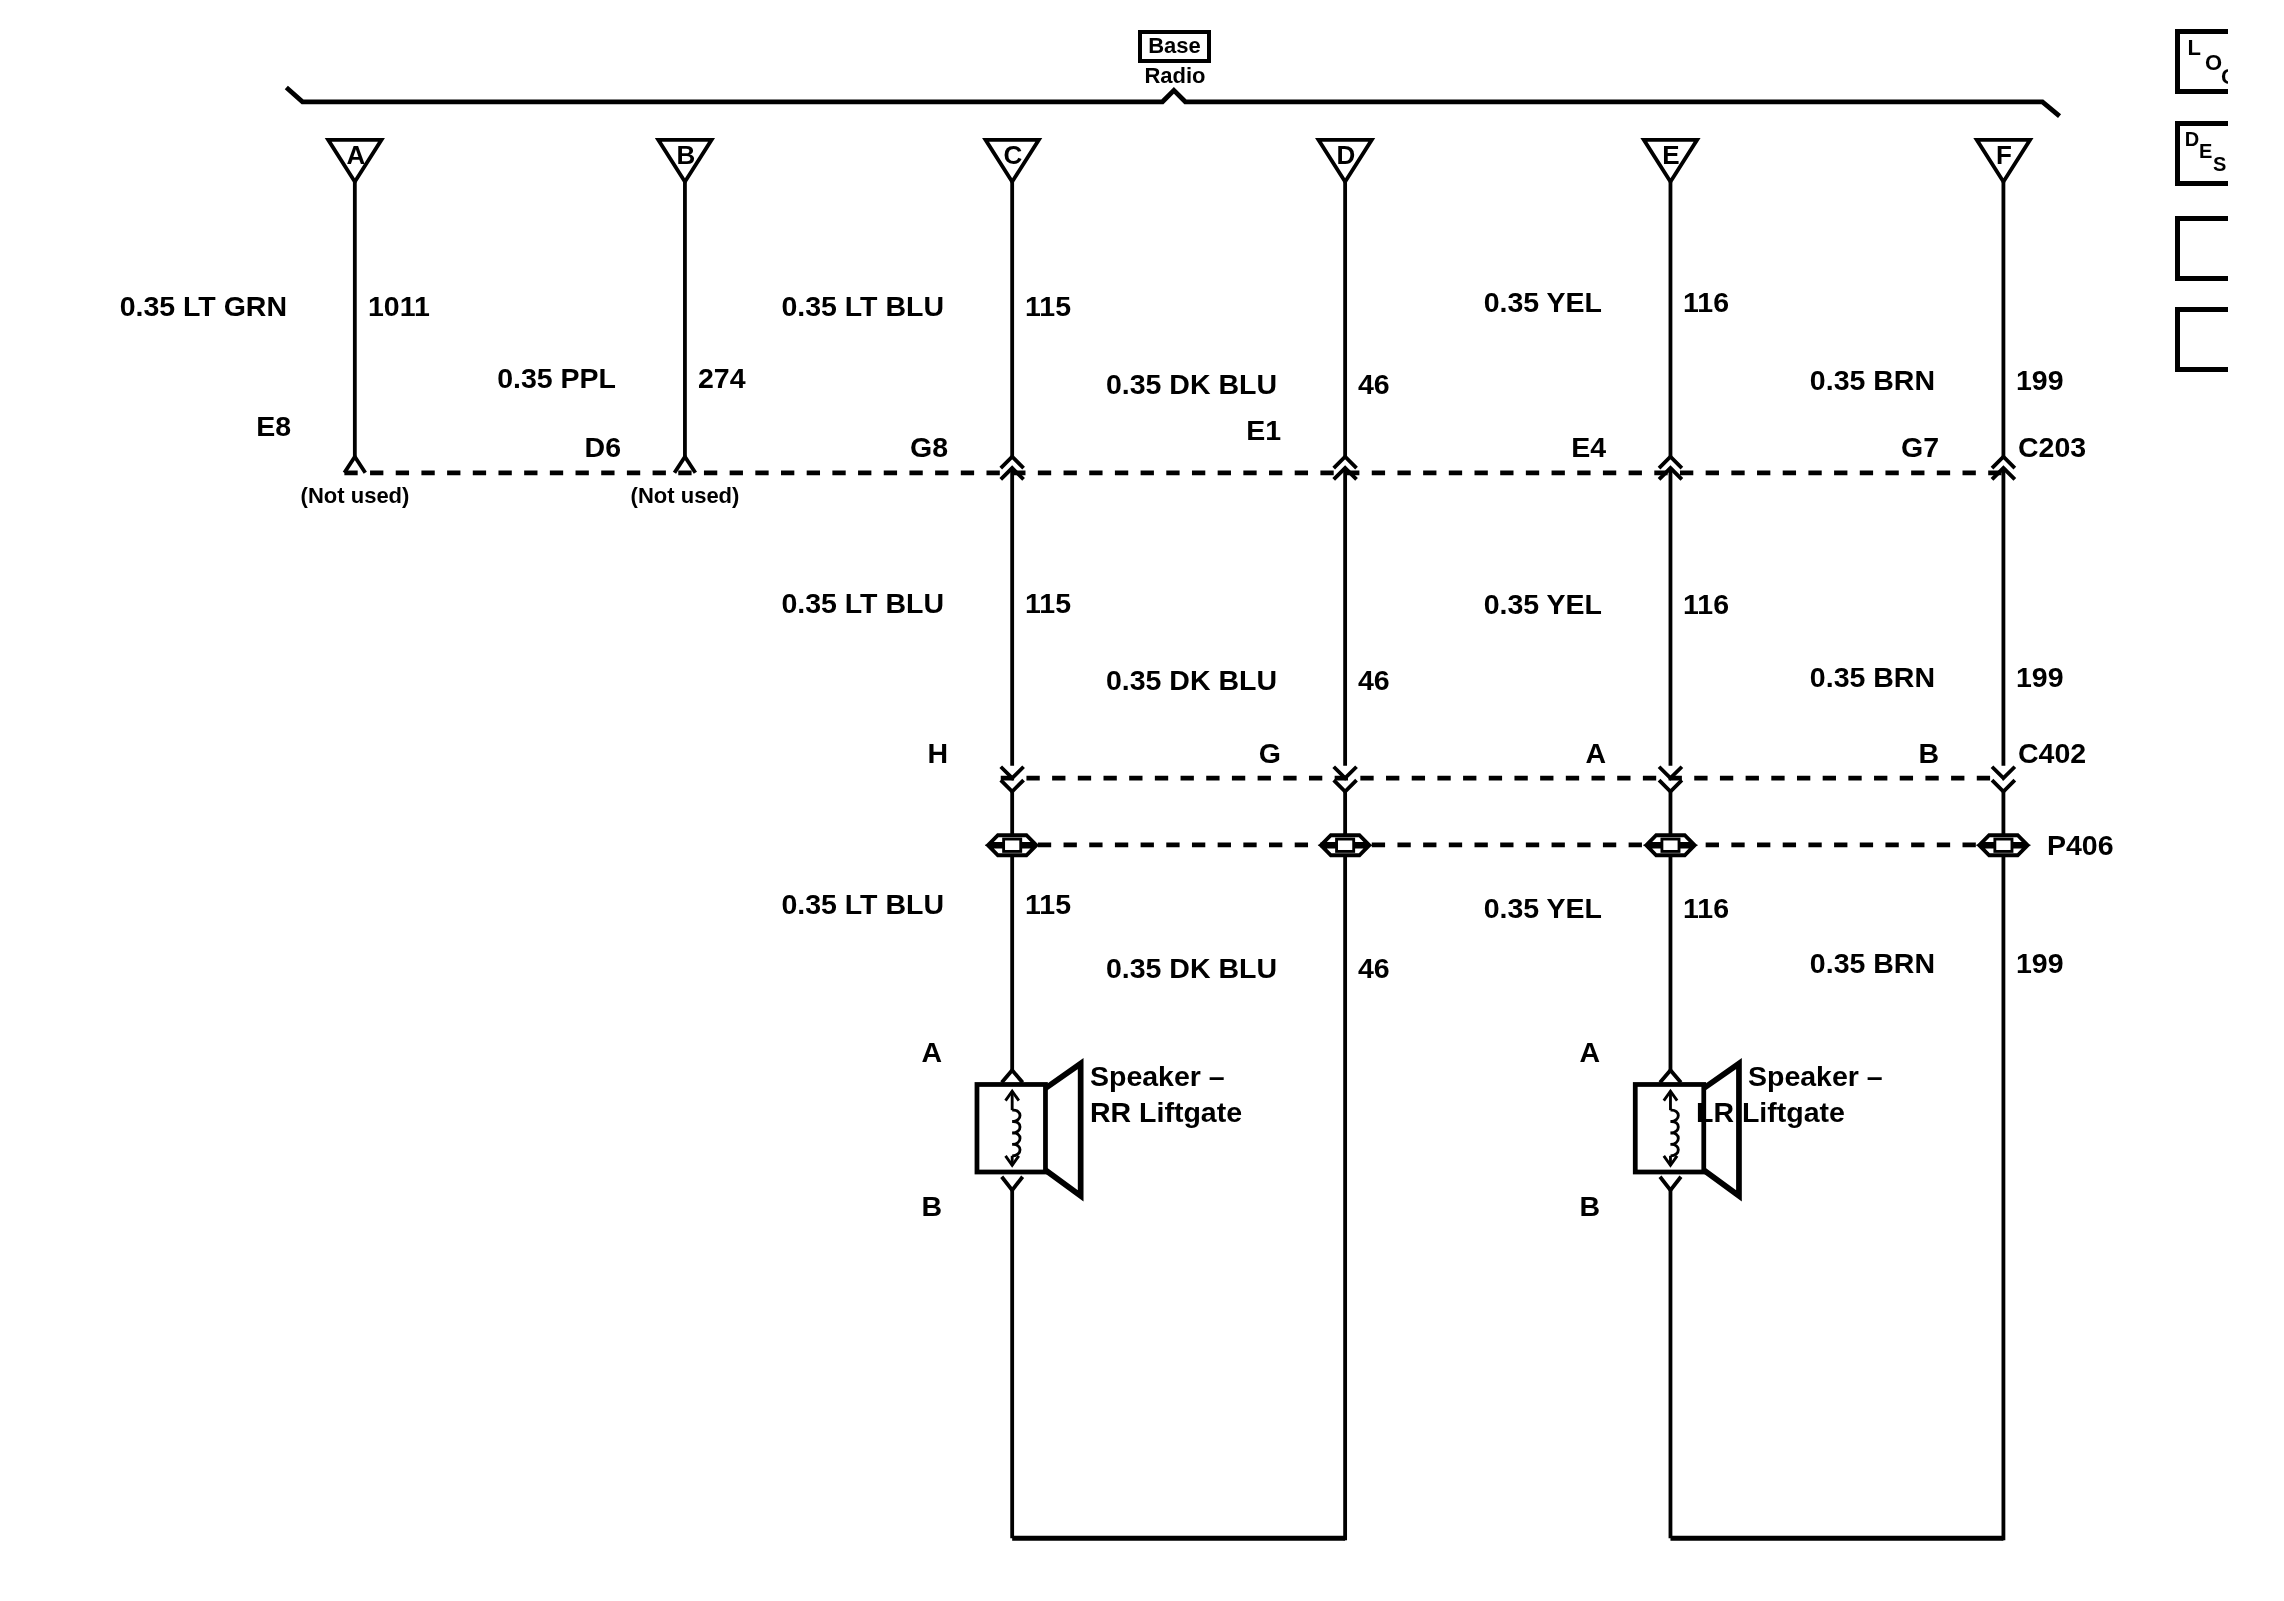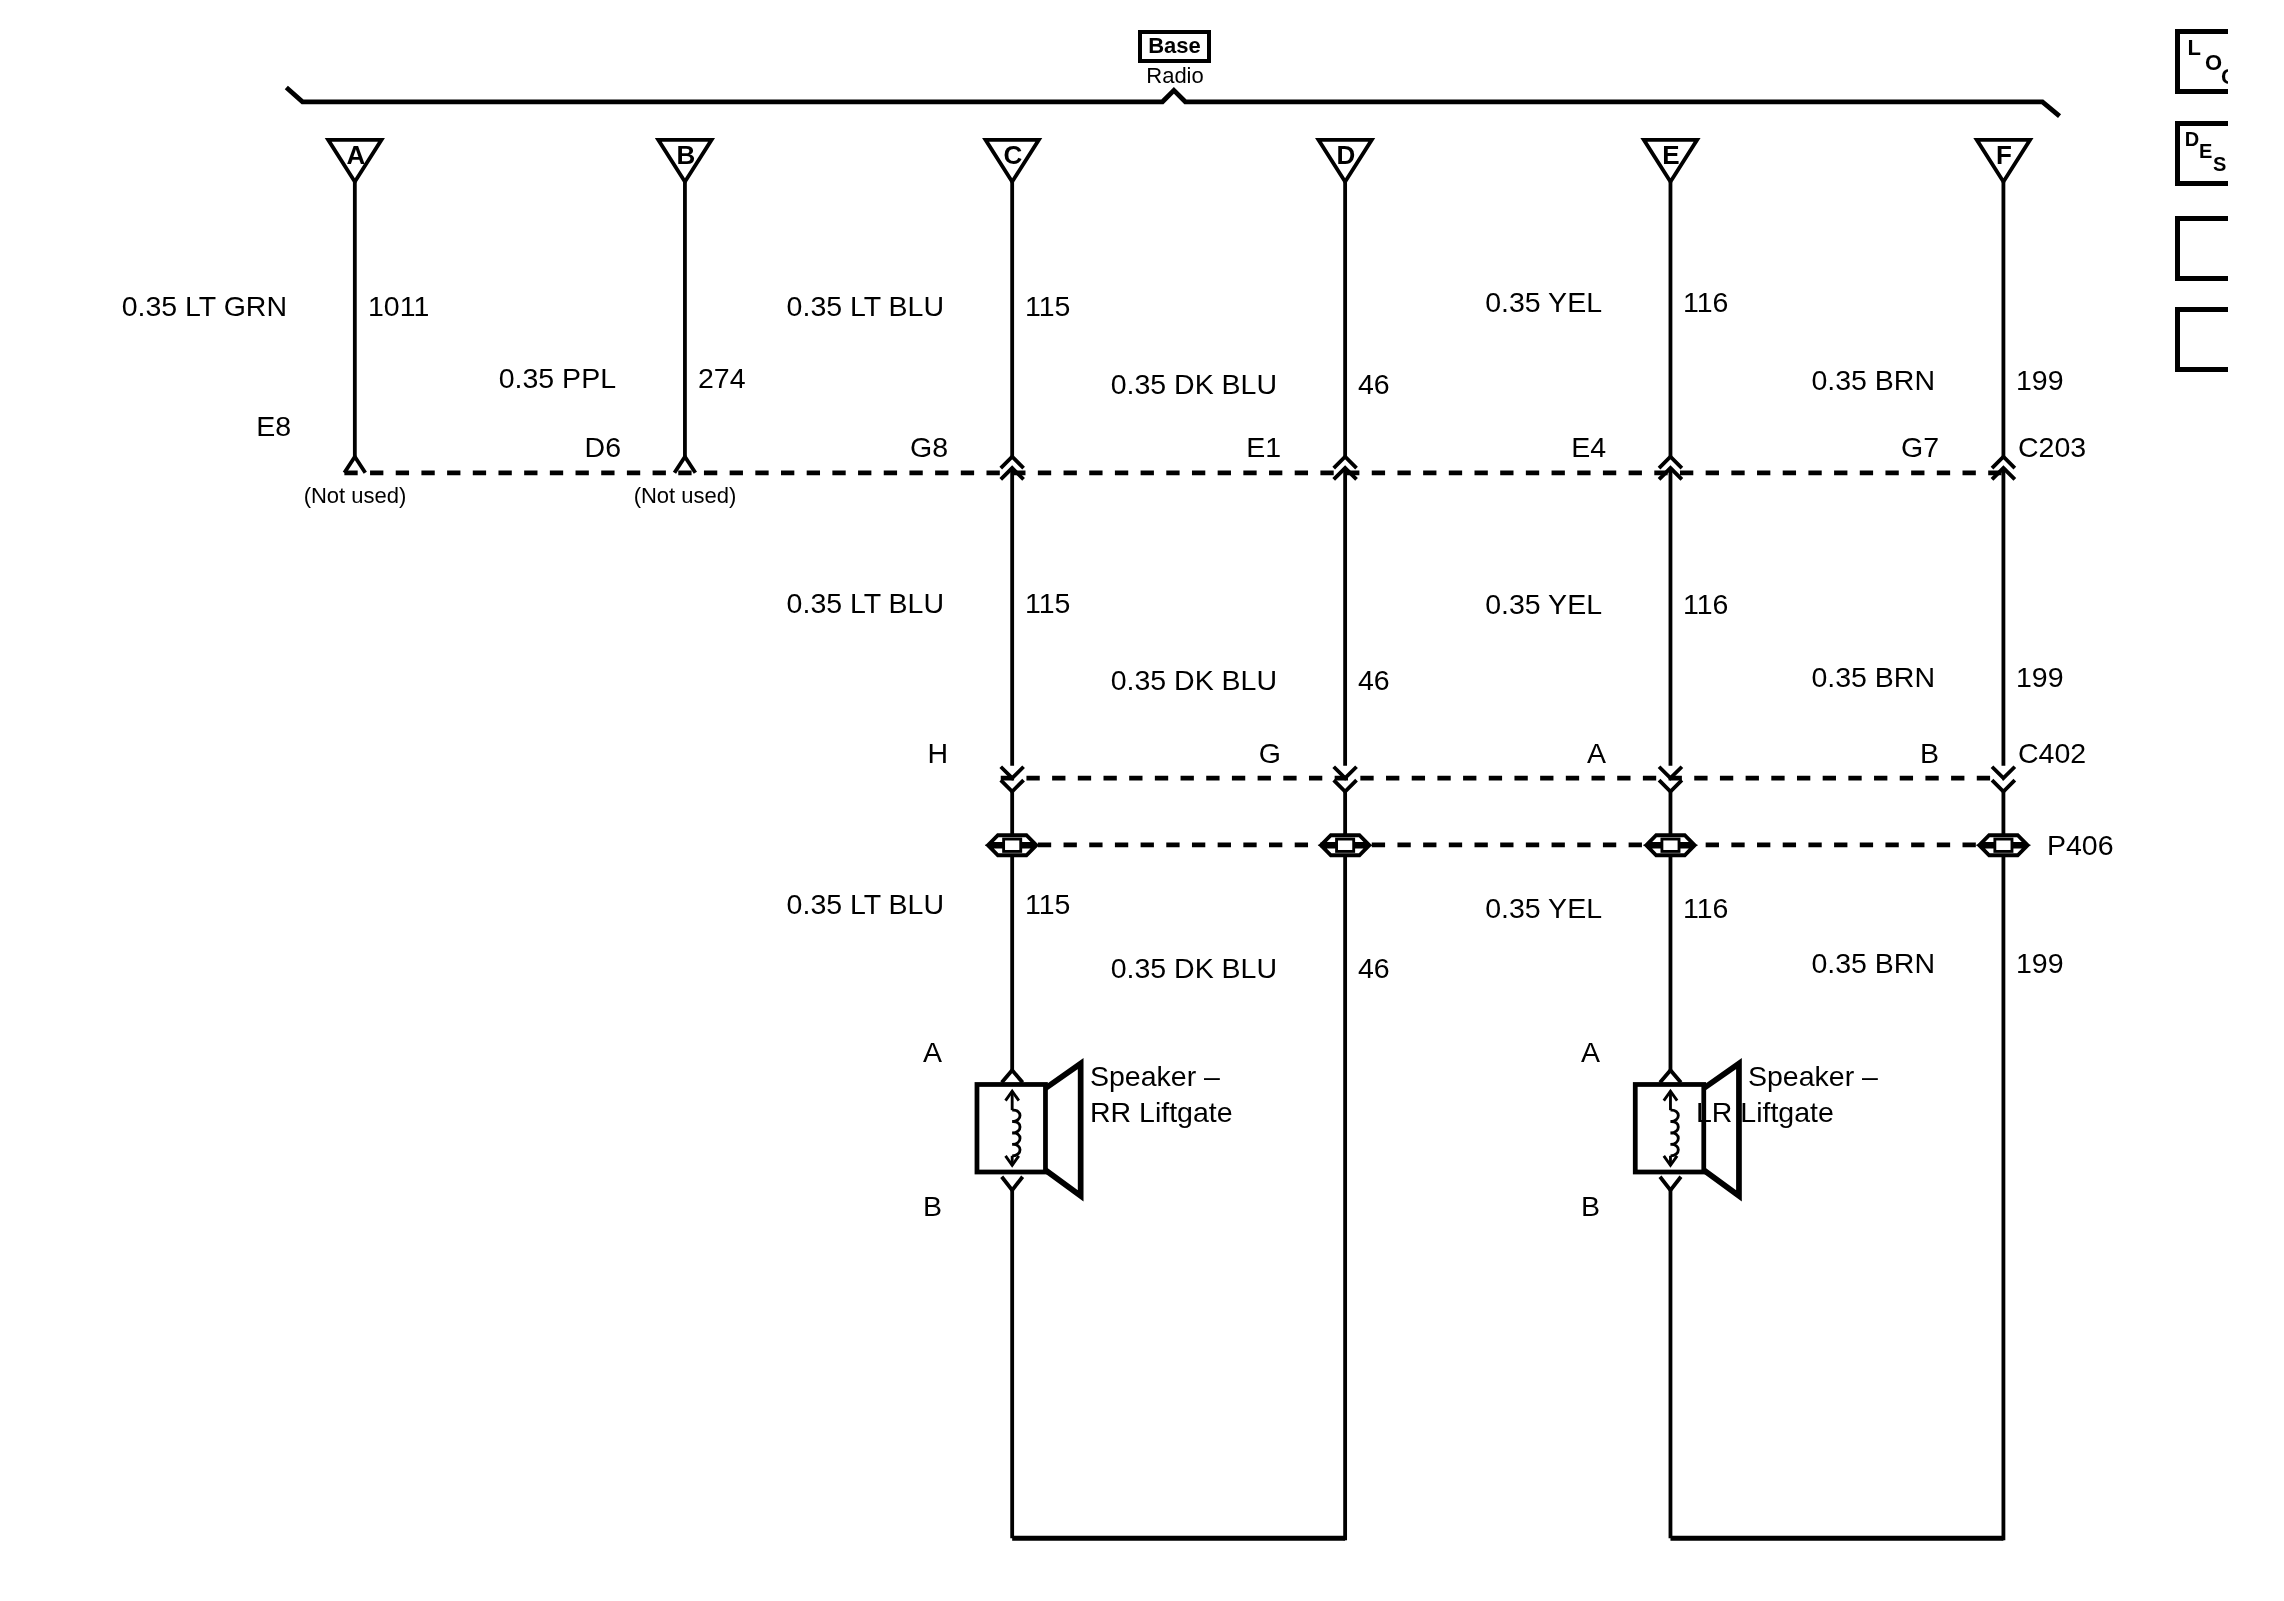--- a/index.html
+++ b/index.html
@@ -1,19 +1,19 @@
 <!DOCTYPE html>
 <html style="font-size:15px"><head>
 <meta charset="utf-8">
 <style>
   html,body{margin:0;padding:0;background:#fff;}
   #canvas{position:relative;width:2228px;height:1602px;background:#ffffff;overflow:hidden;
           font-family:"Liberation Sans",sans-serif;color:#000;}
   #linework{position:absolute;left:0;top:0;}
-  .lbl{position:absolute;font-weight:400;font-size:28.5px;line-height:1;white-space:nowrap;
+  .lbl{position:absolute;font-weight:700;font-size:28.5px;line-height:1;white-space:nowrap;
        transform:translateY(-50%);}
   .lbl.cx{transform:translate(-50%,-50%);}
   .lbl.sm{font-size:22px;}
   .tri-letter{position:absolute;font-weight:700;font-size:26px;line-height:1;
               transform:translate(-50%,-50%);}
   .base-box{position:absolute;left:1138px;top:29.5px;width:65px;height:25px;border:4.8px solid #000;
             display:flex;align-items:center;justify-content:center;
             font-weight:700;font-size:22px;}
   .nav-box{position:absolute;left:2175px;width:61px;height:55px;border:5.7px solid #000;background:#fff;}
   .nav-box span{position:absolute;font-weight:700;line-height:1;}
@@ -142,21 +142,21 @@
   <div class="lbl" style="right:951px;top:384px;">0.35 DK BLU</div>
   <div class="lbl" style="left:1358px;top:384px;">46</div>
   <div class="lbl" style="right:626px;top:302px;">0.35 YEL</div>
   <div class="lbl" style="left:1683px;top:302px;">116</div>
   <div class="lbl" style="right:293px;top:380px;">0.35 BRN</div>
   <div class="lbl" style="left:2016px;top:380px;">199</div>
 
   <div class="lbl" style="right:1937px;top:426px;">E8</div>
   <div class="lbl" style="right:1607px;top:447px;">D6</div>
   <div class="lbl" style="right:1280px;top:447px;">G8</div>
-  <div class="lbl" style="right:947px;top:447px;">E1</div>
+  <div class="lbl" style="right:947px;top:430px;">E1</div>
   <div class="lbl" style="right:622px;top:447px;">E4</div>
   <div class="lbl" style="right:289px;top:447px;">G7</div>
   <div class="lbl" style="left:2018px;top:447px;">C203</div>
   <div class="lbl sm cx" style="left:355px;top:496px;">(Not used)</div>
   <div class="lbl sm cx" style="left:685px;top:496px;">(Not used)</div>
 
   <div class="lbl" style="right:1284px;top:603px;">0.35 LT BLU</div>
   <div class="lbl" style="left:1025px;top:603px;">115</div>
   <div class="lbl" style="right:951px;top:680px;">0.35 DK BLU</div>
   <div class="lbl" style="left:1358px;top:680px;">46</div>

